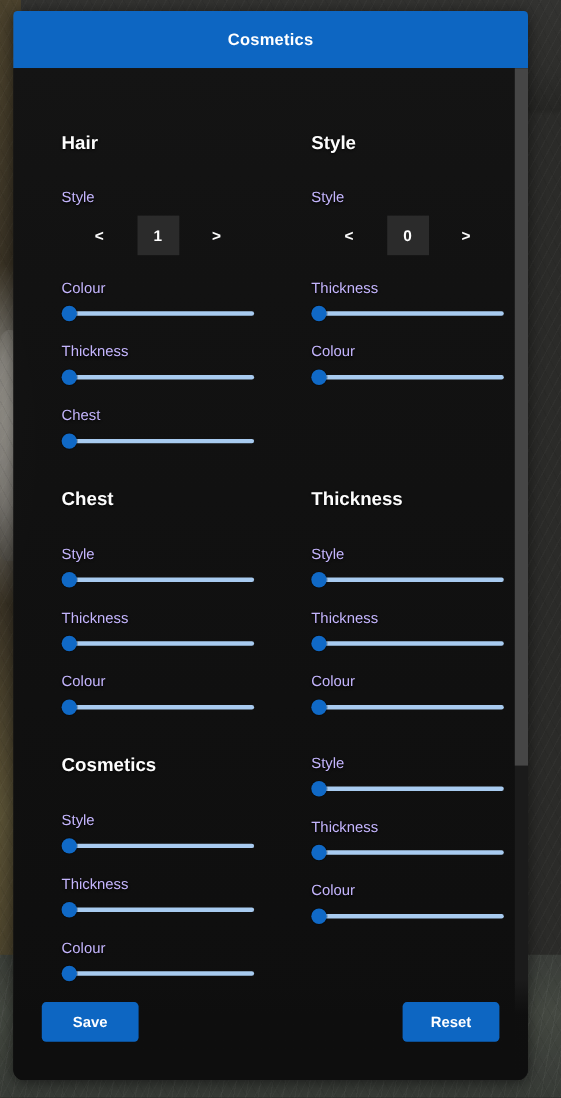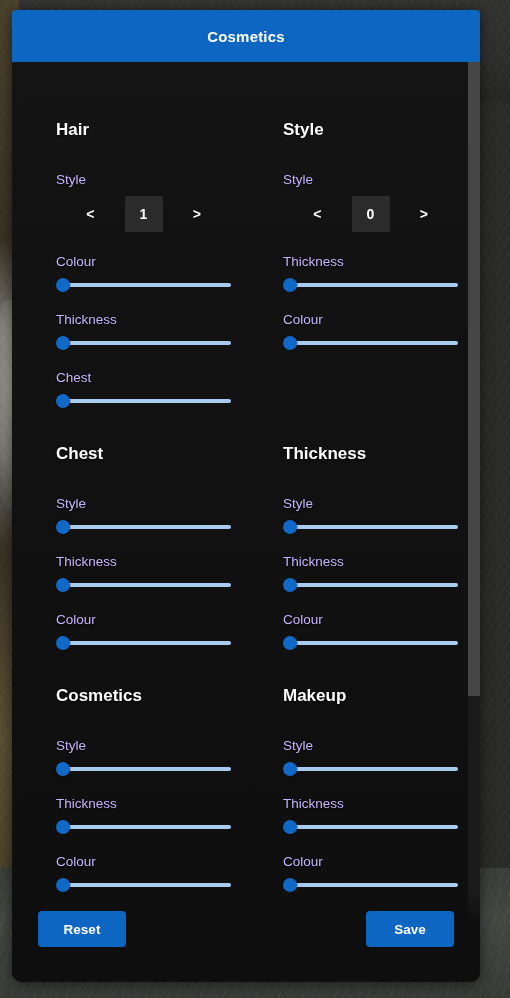--- a/index.html
+++ b/index.html
@@ -393,21 +393,20 @@
           <div class="field">
             <div class="field-label">Colour</div>
             <div class="slider">
               <div class="track"></div>
               <div class="thumb" style="left:0px"></div>
             </div>
           </div>
         </div>
 
         <div class="group right">
-          <div class="group-title">Makeup</div>
 
           <div class="field">
             <div class="field-label">Style</div>
             <div class="slider">
               <div class="track"></div>
               <div class="thumb" style="left:0px"></div>
             </div>
           </div>
           <div class="field">
             <div class="field-label">Thickness</div>
@@ -426,17 +425,17 @@
         </div>
 
       </div>
     </div>
 
     <div id="scrollbar">
       <div class="thumb"></div>
     </div>
 
     <div id="footer">
+      <button class="btn">Save</button>
       <button class="btn">Reset</button>
-      <button class="btn">Save</button>
     </div>
   </div>
 </div>
 
 </body></html>

